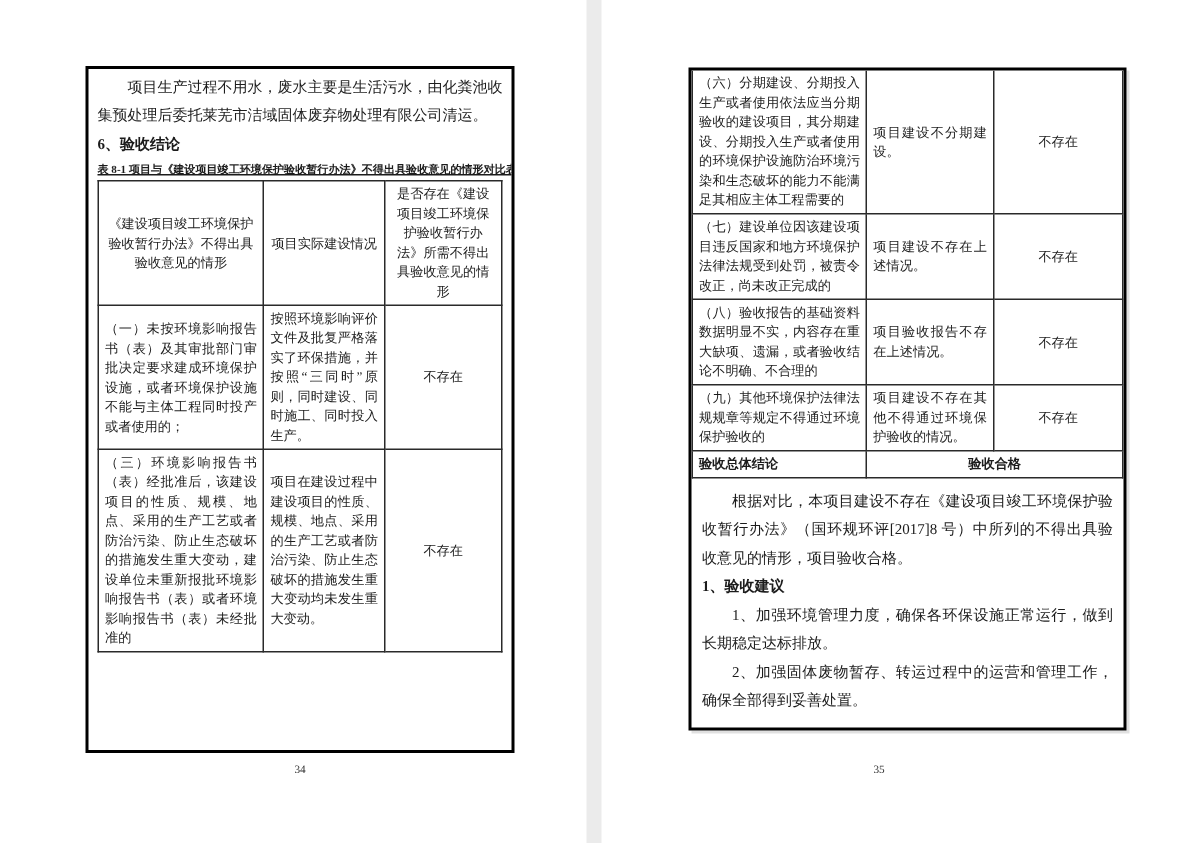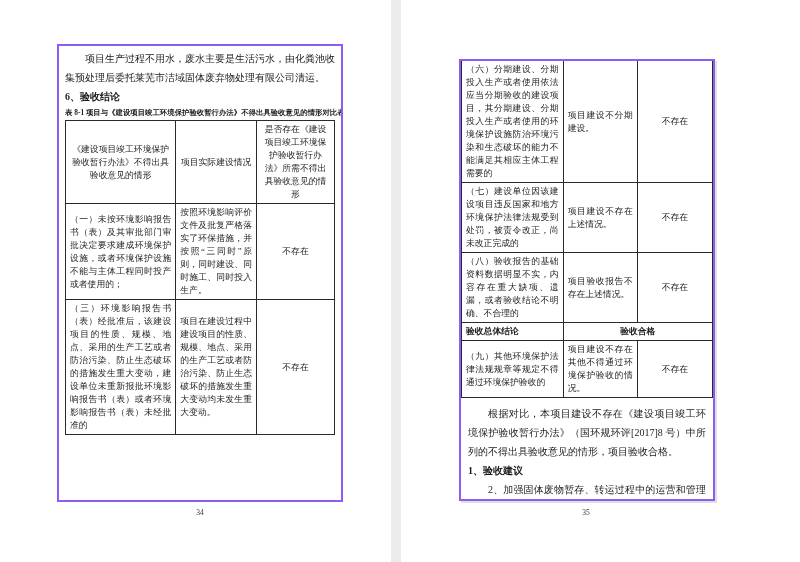--- a/index.html
+++ b/index.html
@@ -20,35 +20,35 @@
     position: absolute;
     left: 391px;
     top: 0;
     width: 10px;
     height: 562px;
     background: #ebebeb;
   }
   .page-frame {
     position: absolute;
     box-sizing: border-box;
-    border: 2px solid #8b5cf6;
+    border: 2px solid #000000;
     background: #ffffff;
     overflow: hidden;
   }
   .page-frame.left {
     left: 57px;
     top: 44px;
     width: 286px;
     height: 458px;
     padding: 3px 6px 0 6px;
   }
   .page-frame.right {
     left: 459px;
-    top: 59px;
-    width: 256px;
+    top: 45px;
+    width: 292px;
     height: 442px;
     padding: 0;
     box-shadow: 2px 2px 0 rgba(0,0,0,0.12);
   }
   .body-text {
     font-size: 10px;
     line-height: 19px;
     text-align: justify;
     text-indent: 2em;
     margin: 0;
@@ -58,20 +58,21 @@
     line-height: 19px;
     font-weight: bold;
     margin: 0;
   }
   .table-caption {
     font-size: 7.4px;
     line-height: 14px;
     font-weight: bold;
     white-space: nowrap;
     margin: 0;
+    text-decoration: underline;
   }
   table.cmp {
     width: 100%;
     border-collapse: collapse;
     table-layout: fixed;
   }
   table.cmp td, table.cmp th {
     border: 1px solid #2a2a2a;
     font-size: 8.8px;
     line-height: 13px;
@@ -163,33 +164,34 @@
           <td>（七）建设单位因该建设项目违反国家和地方环境保护法律法规受到处罚，被责令改正，尚未改正完成的</td>
           <td>项目建设不存在上述情况。</td>
           <td class="center">不存在</td>
         </tr>
         <tr>
           <td>（八）验收报告的基础资料数据明显不实，内容存在重大缺项、遗漏，或者验收结论不明确、不合理的</td>
           <td>项目验收报告不存在上述情况。</td>
           <td class="center">不存在</td>
         </tr>
         <tr>
-          <td class="bold">验收总体结论</td>
-          <td class="center bold" colspan="2">验收合格</td>
-        </tr>
-        <tr>
           <td>（九）其他环境保护法律法规规章等规定不得通过环境保护验收的</td>
           <td>项目建设不存在其他不得通过环境保护验收的情况。</td>
           <td class="center">不存在</td>
+        </tr>
+        <tr>
+          <td class="bold">验收总体结论</td>
+          <td class="center bold" colspan="2">验收合格</td>
         </tr>
       </tbody>
         </table>
 
       <p class="body-text" style="margin-top:6px;">根据对比，本项目建设不存在《建设项目竣工环境保护验收暂行办法》（国环规环评[2017]8 号）中所列的不得出具验收意见的情形，项目验收合格。</p>
       <p class="section-heading">1、验收建议</p>
+      <p class="body-text">1、加强环境管理力度，确保各环保设施正常运行，做到长期稳定达标排放。</p>
       <p class="body-text">2、加强固体废物暂存、转运过程中的运营和管理工作，确保全部得到妥善处置。</p>
 
     </div>
   </div>
 
   <div class="page-number left-num">34</div>
   <div class="page-number right-num">35</div>
 
 </div>
 

